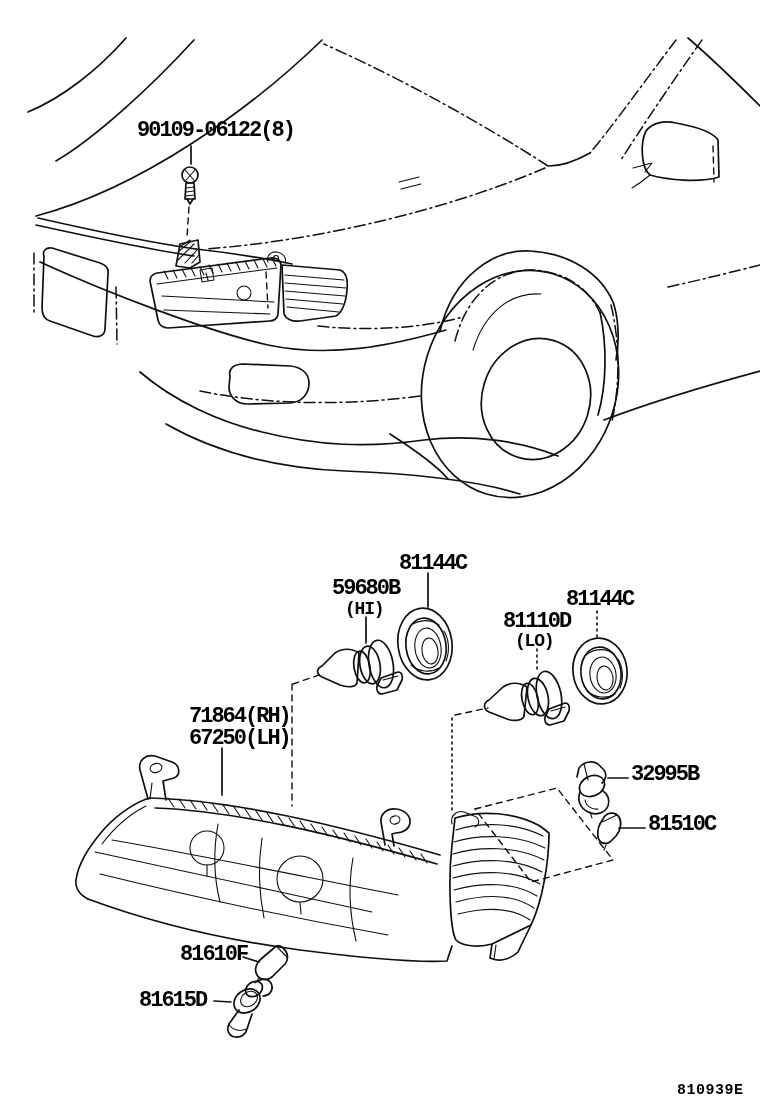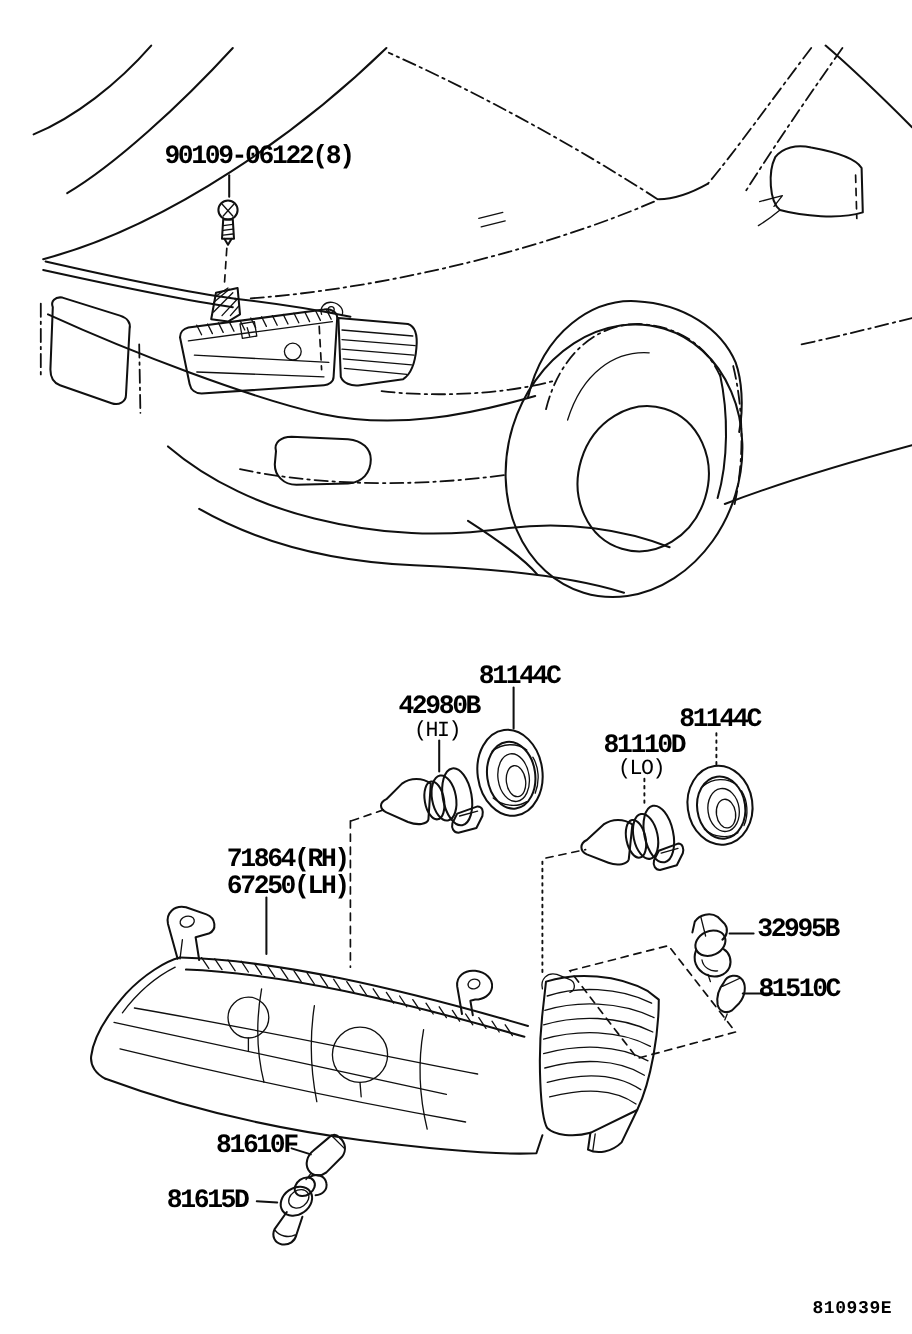--- a/index.html
+++ b/index.html
@@ -1,21 +1,21 @@
 <!DOCTYPE html>
 <html><head>
 <meta charset="utf-8">
 <style>
   html,body{margin:0;padding:0;background:#fff;}
   .canvas{position:relative;width:760px;height:1112px;background:#fff;overflow:hidden;
           font-family:"Liberation Mono","DejaVu Sans Mono",monospace;}
   .art{position:absolute;left:0;top:0;}
   .lbl{position:absolute;white-space:nowrap;font-weight:700;font-size:22px;
        letter-spacing:-2px;color:#000;line-height:1;}
-  .lbl-sm{position:absolute;white-space:nowrap;font-weight:400;font-size:18px;
+  .lbl-sm{position:absolute;white-space:nowrap;font-weight:700;font-size:18px;
        letter-spacing:-1.2px;color:#000;line-height:1;}
   .foot{position:absolute;white-space:nowrap;font-weight:700;font-size:15px;
        letter-spacing:.5px;color:#000;line-height:1;text-align:right;}
   
   .s{fill:none;stroke:#101010;stroke-width:1.7;stroke-linecap:round;stroke-linejoin:round;}
   .t{fill:none;stroke:#101010;stroke-width:1.1;stroke-linecap:round;stroke-linejoin:round;}
   .dd{fill:none;stroke:#101010;stroke-width:1.5;stroke-dasharray:11 4 2 4;stroke-linecap:round;}
   .da{fill:none;stroke:#101010;stroke-width:1.4;stroke-dasharray:6 5;stroke-linecap:round;}
   .do{fill:none;stroke:#101010;stroke-width:1.6;stroke-dasharray:2 4;stroke-linecap:round;}
 </style>
@@ -215,33 +215,33 @@
       <ellipse class="t" cx="249" cy="999" rx="9" ry="7" transform="rotate(-35 249 999)"></ellipse>
       <path class="s" d="M239,1010 L229,1024 C226,1030 229,1036 235,1037 C241,1038 246,1034 247,1029 L252,1014"></path>
       <path class="t" d="M229,1025 C233,1030 240,1032 246,1029"></path>
     </g>
   </svg>
 
   <div class="lbl" style="left:137px;top:120px">90109-06122(8)</div>
 
   <div class="lbl" style="left:399px;top:553px">81144C</div>
 
-  <div class="lbl" style="left:332px;top:578px">42980B</div>
+  <div class="lbl" style="left:332px;top:578px">59680B</div>
   <div class="lbl-sm" style="left:345px;top:600px">(HI)</div>
 
   <div class="lbl" style="left:503px;top:611px">81110D</div>
   <div class="lbl-sm" style="left:515px;top:632px">(LO)</div>
 
   <div class="lbl" style="left:566px;top:589px">81144C</div>
 
   <div class="lbl" style="left:189px;top:706px">71864(RH)</div>
   <div class="lbl" style="left:189px;top:728px">67250(LH)</div>
 
   <div class="lbl" style="left:631px;top:764px">32995B</div>
 
-  <div class="lbl" style="left:632px;top:814px">81510C</div>
+  <div class="lbl" style="left:648px;top:814px">81510C</div>
 
   <div class="lbl" style="left:180px;top:944px">81610F</div>
 
   <div class="lbl" style="left:139px;top:990px">81615D</div>
 
   <div class="foot" style="left:677px;top:1083px">810939E</div>
 </div>
 
 </body></html>

